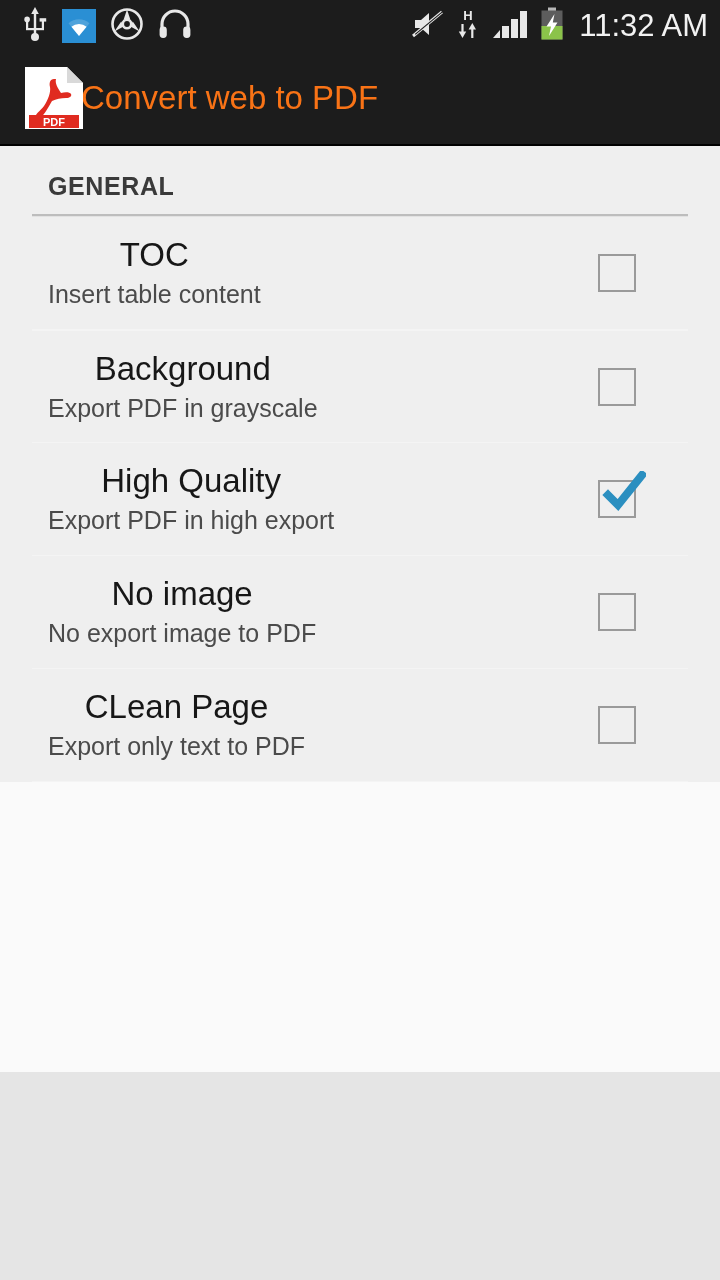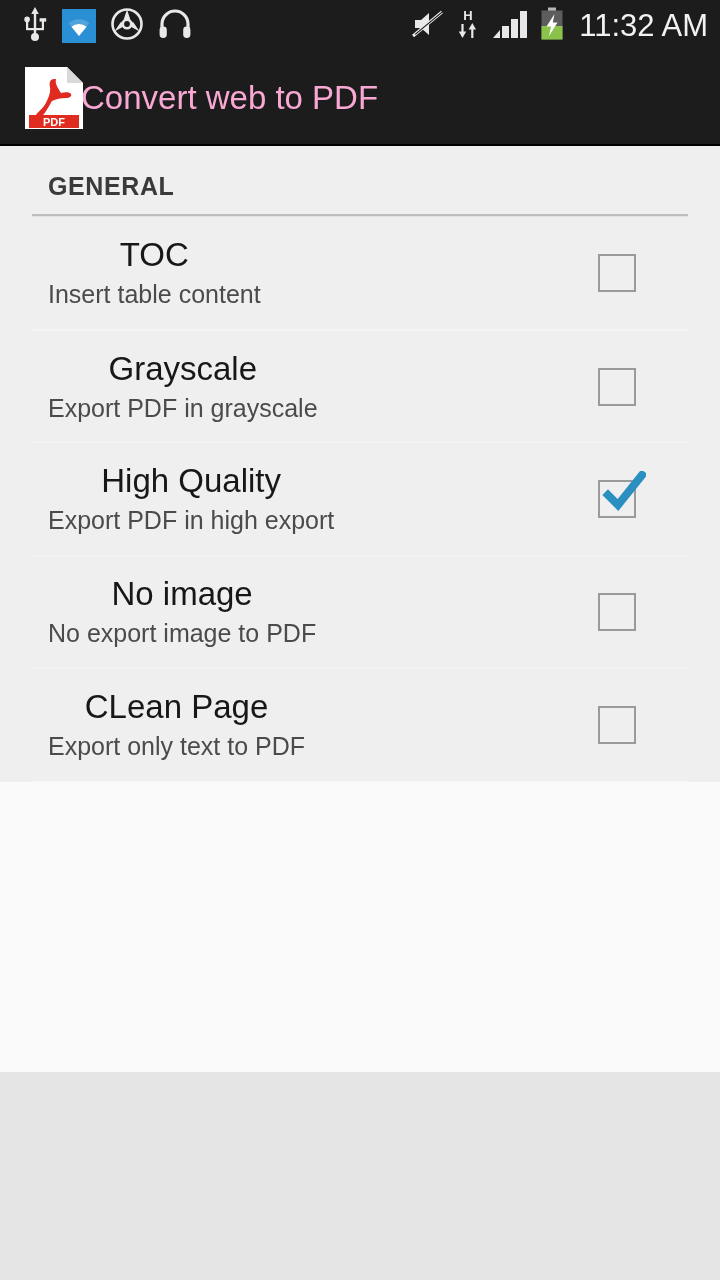--- a/index.html
+++ b/index.html
@@ -57,21 +57,21 @@
     padding-left: 25px;
     border-bottom: 2px solid #000;
   }
   #app-icon {
     width: 34px; height: 62px;
     position: relative;
     flex: 0 0 auto;
     text-align: center;
   }
   #app-title {
-    color: #f9a8d4;
+    color: #f97316;
     font-size: 33px;
     margin-left: 22px;
     font-weight: 400;
     white-space: nowrap;
   }
 
   
   #content {
     width: 720px;
     height: 1134px;
@@ -298,21 +298,21 @@
         <span class="box"></span>
 
       </span>
     </div>
     <div class="pref-divider"></div>
 
     <div class="pref-divider"></div>
 
     <div class="pref-row">
       <div class="pref-texts">
-        <span class="pref-title">Grayscale</span>
+        <span class="pref-title">Background</span>
         <span class="pref-summary">Export PDF in grayscale</span>
       </div>
       <span class="checkbox">
         <span class="box"></span>
 
       </span>
     </div>
     <div class="pref-divider"></div>
 
     <div class="pref-row">

